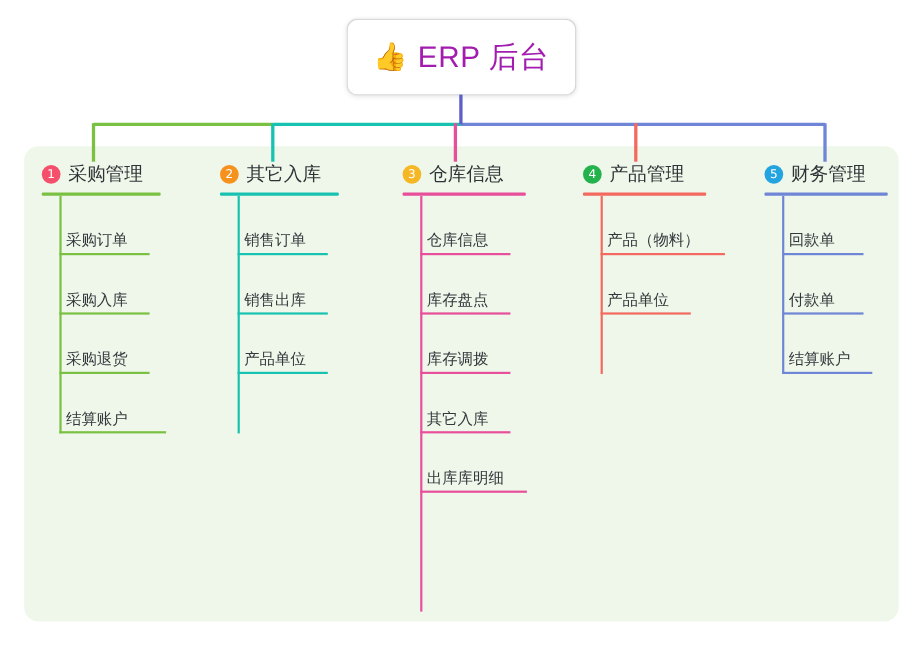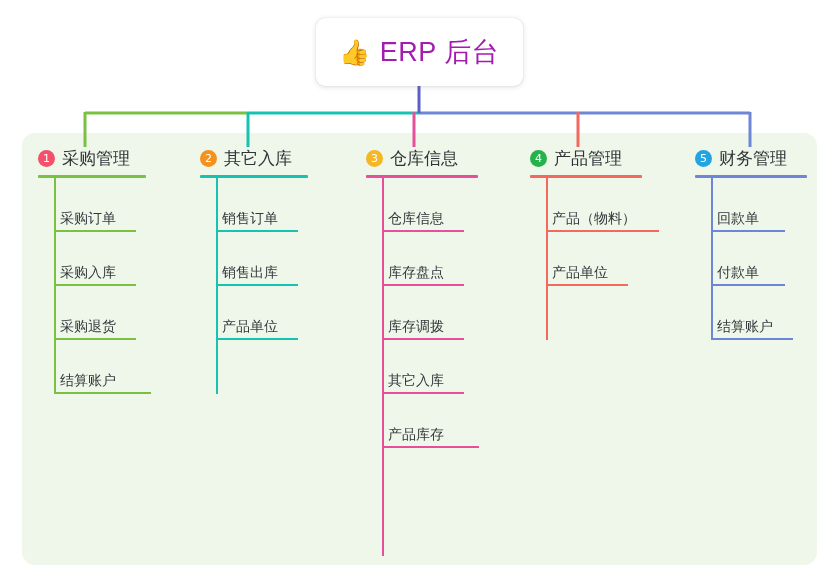--- a/index.html
+++ b/index.html
@@ -218,21 +218,21 @@
       </div>
       <div class="leaf">
         <span class="leaf-label">库存调拨</span>
         <div class="leaf-rule" style="width: 82px; background: rgb(232, 79, 155);"></div>
       </div>
       <div class="leaf">
         <span class="leaf-label">其它入库</span>
         <div class="leaf-rule" style="width: 82px; background: rgb(232, 79, 155);"></div>
       </div>
       <div class="leaf">
-        <span class="leaf-label">产品库存</span>
+        <span class="leaf-label">出库库明细</span>
         <div class="leaf-rule" style="width: 97px; background: rgb(232, 79, 155);"></div>
       </div>
     </div>
     <div style="position: absolute; left: 16px; top: 32px; width: 2px; height: 378px; background: rgb(232, 79, 155);"></div>
   </div>
 <div class="column" id="col-4">
     <div class="col-head">
       <span class="badge" style="background: rgb(36, 178, 76);">4</span>
       <span class="col-title">产品管理</span>
     </div>

